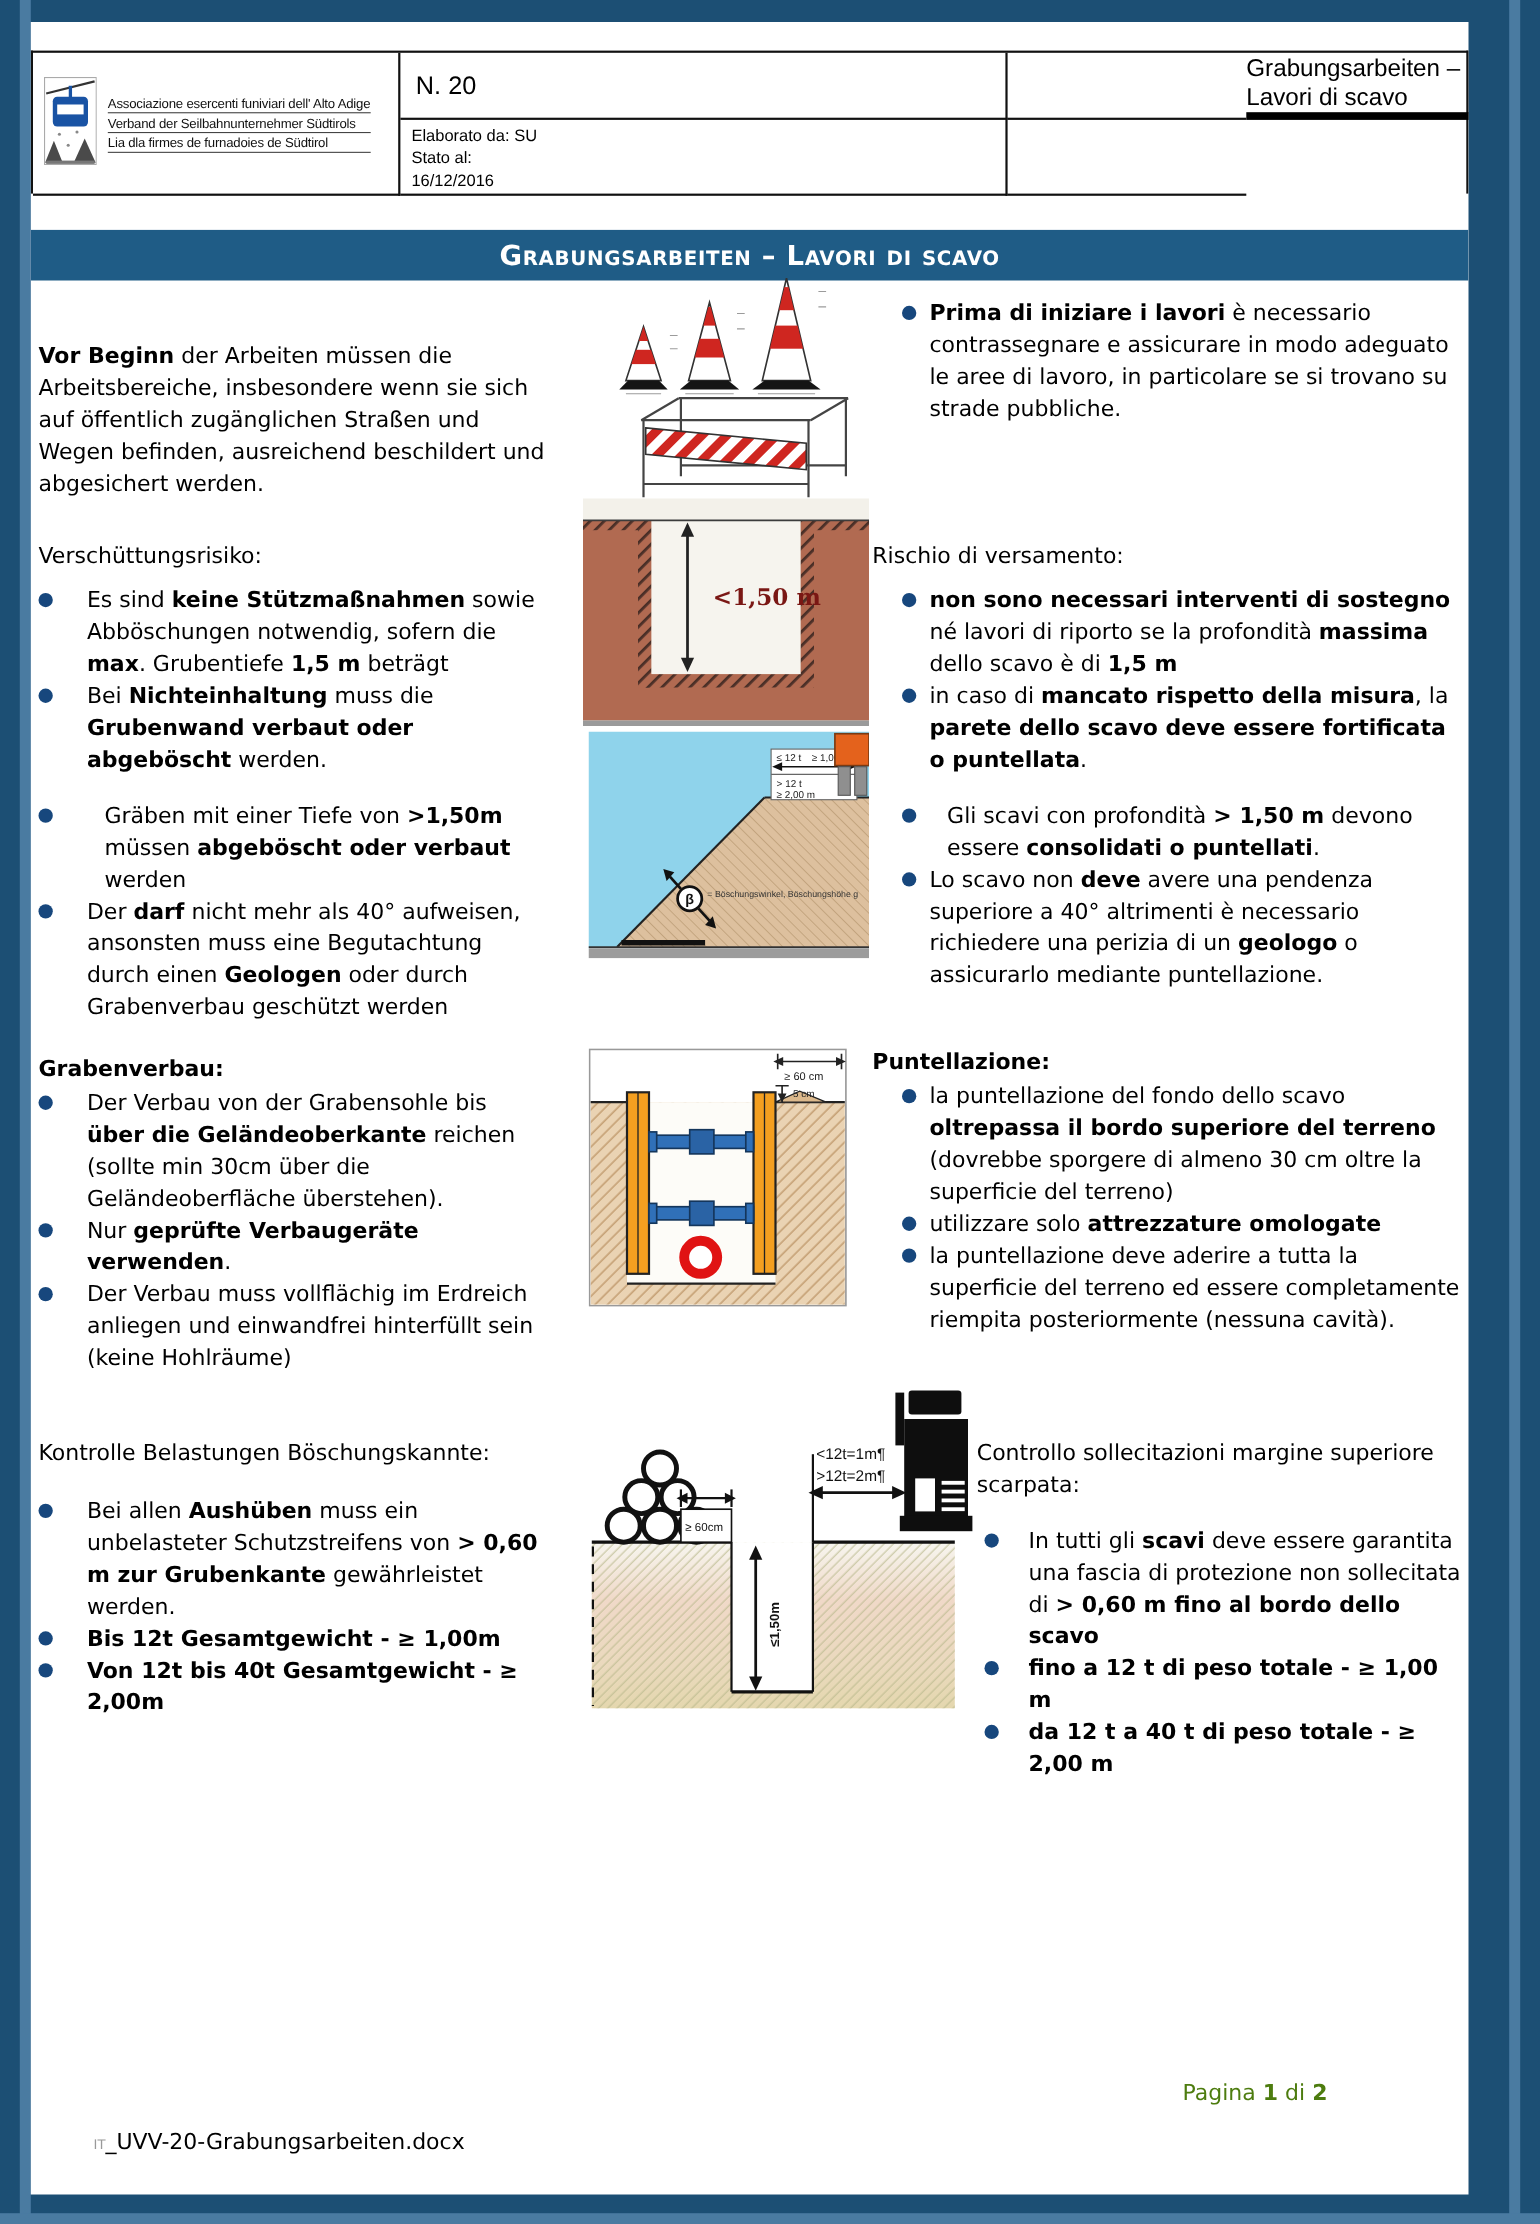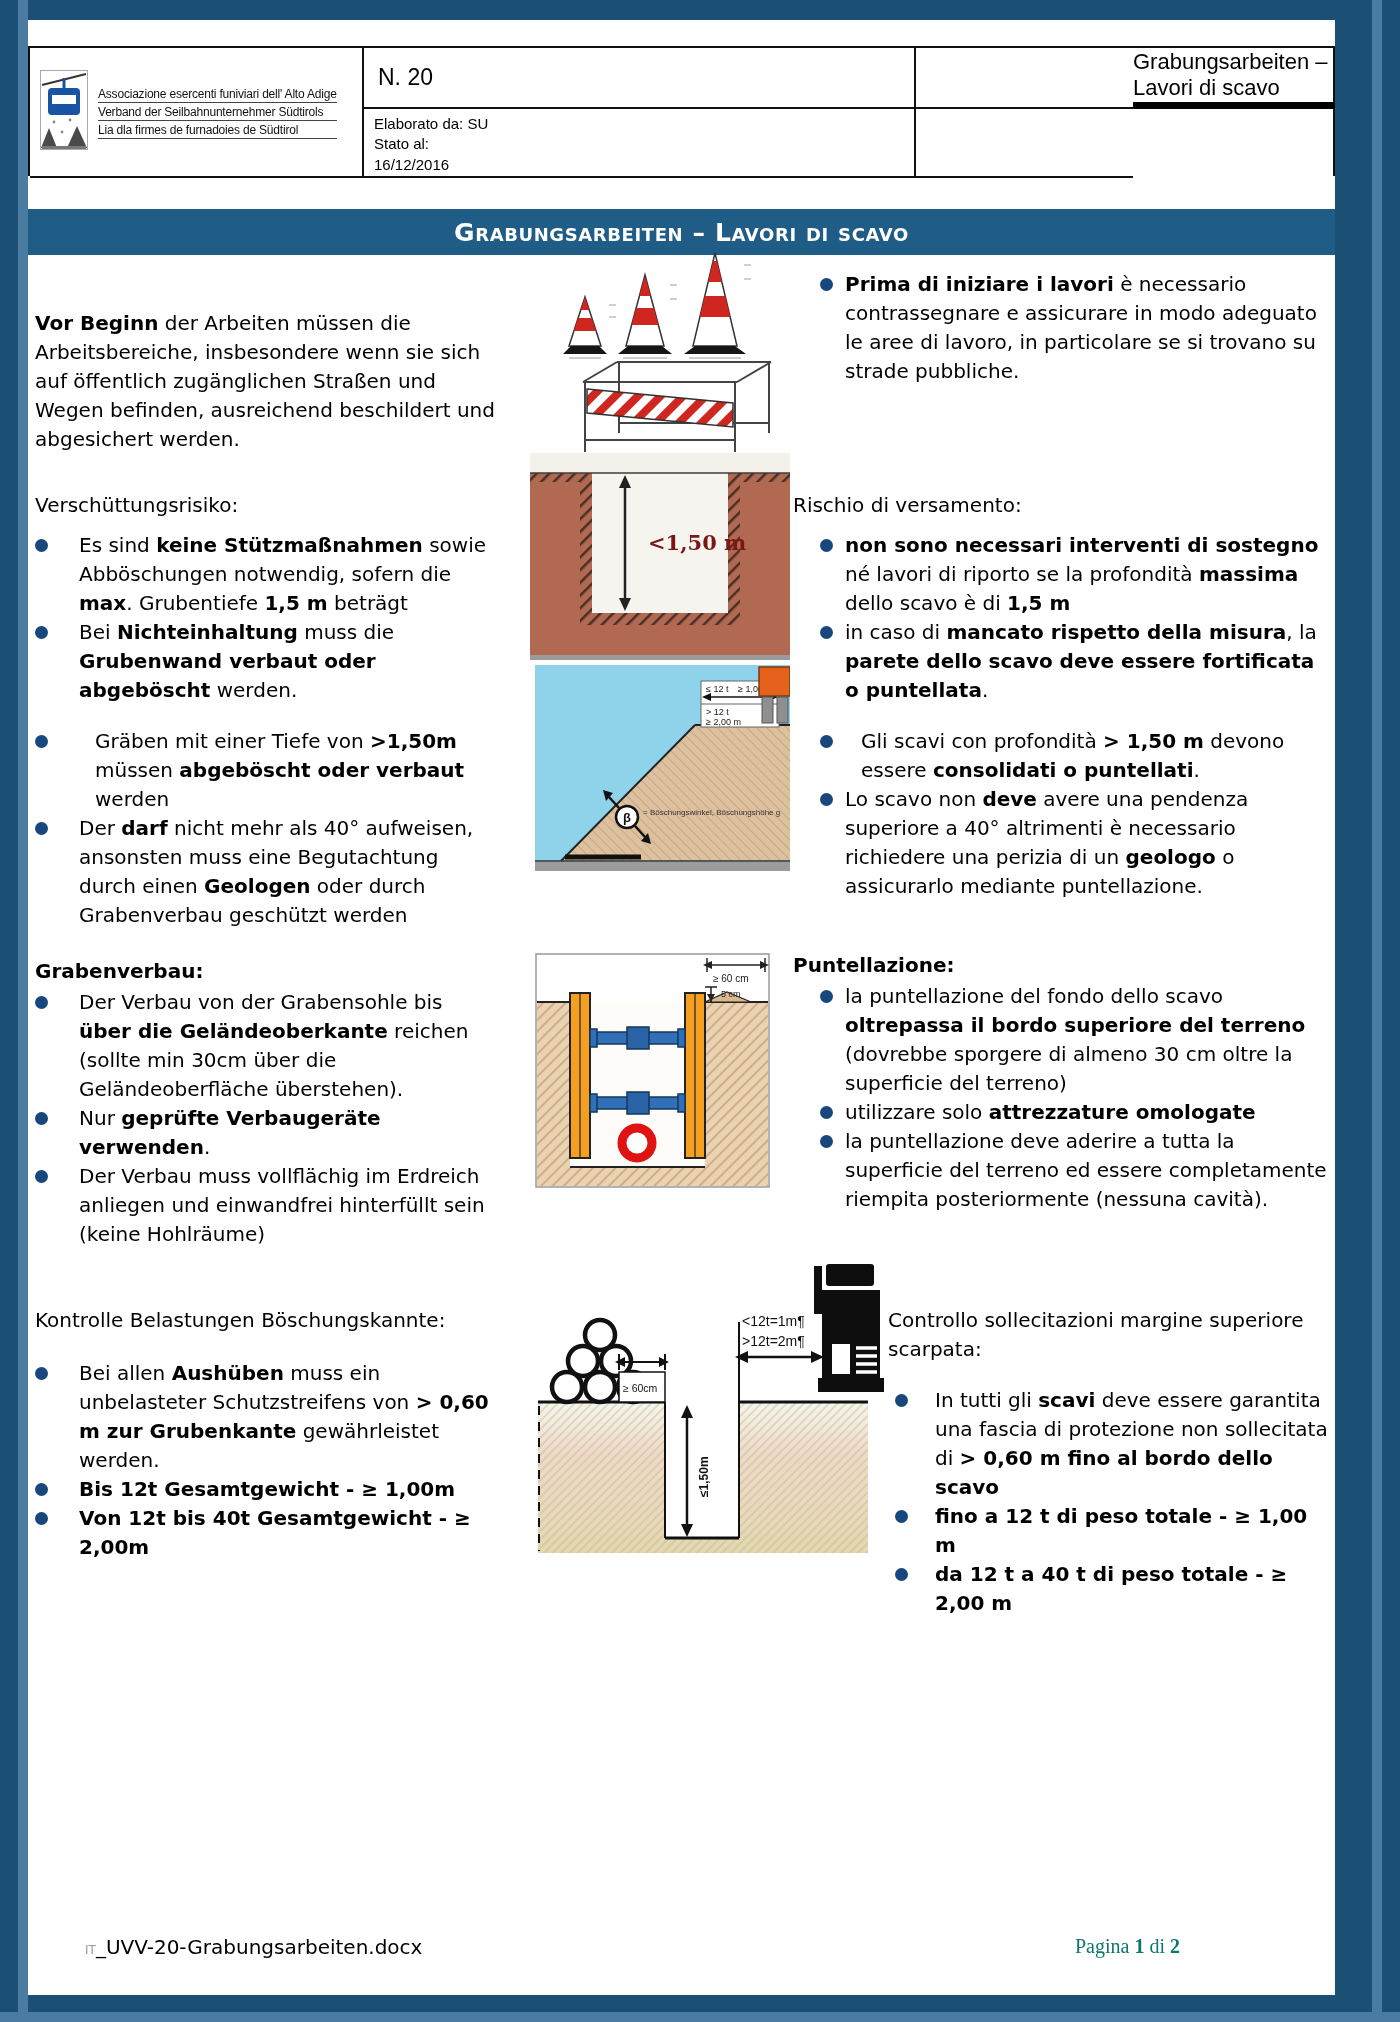--- a/index.html
+++ b/index.html
@@ -49,21 +49,21 @@
   .it .dot{margin:8px 12px 0 27px;}
   .it2 .dot{margin:8px 27px 0 7px;}
   .bullet-text{flex:1;}
 
   
   .fig{position:absolute;}
   .fig svg{display:block;width:100%;height:100%;}
 
   
   .footer-file{position:absolute;left:57px;top:1915px;font-size:20px;color:#000;}
-  .footer-page{position:absolute;left:1047px;top:1915px;font-size:20px;color:#0f766e;font-family:Liberation Serif, serif;}
+  .footer-page{position:absolute;left:1047px;top:1870px;font-size:20px;color:#4d7c0f;}
   .seg-small{font-size:12px;color:#999;}
 </style>
 </head>
 <body>
 
 <div class="page">
   <div class="accent accent-left"></div>
   <div class="accent accent-right"></div>
   <div class="accent accent-bottom"></div>
 

